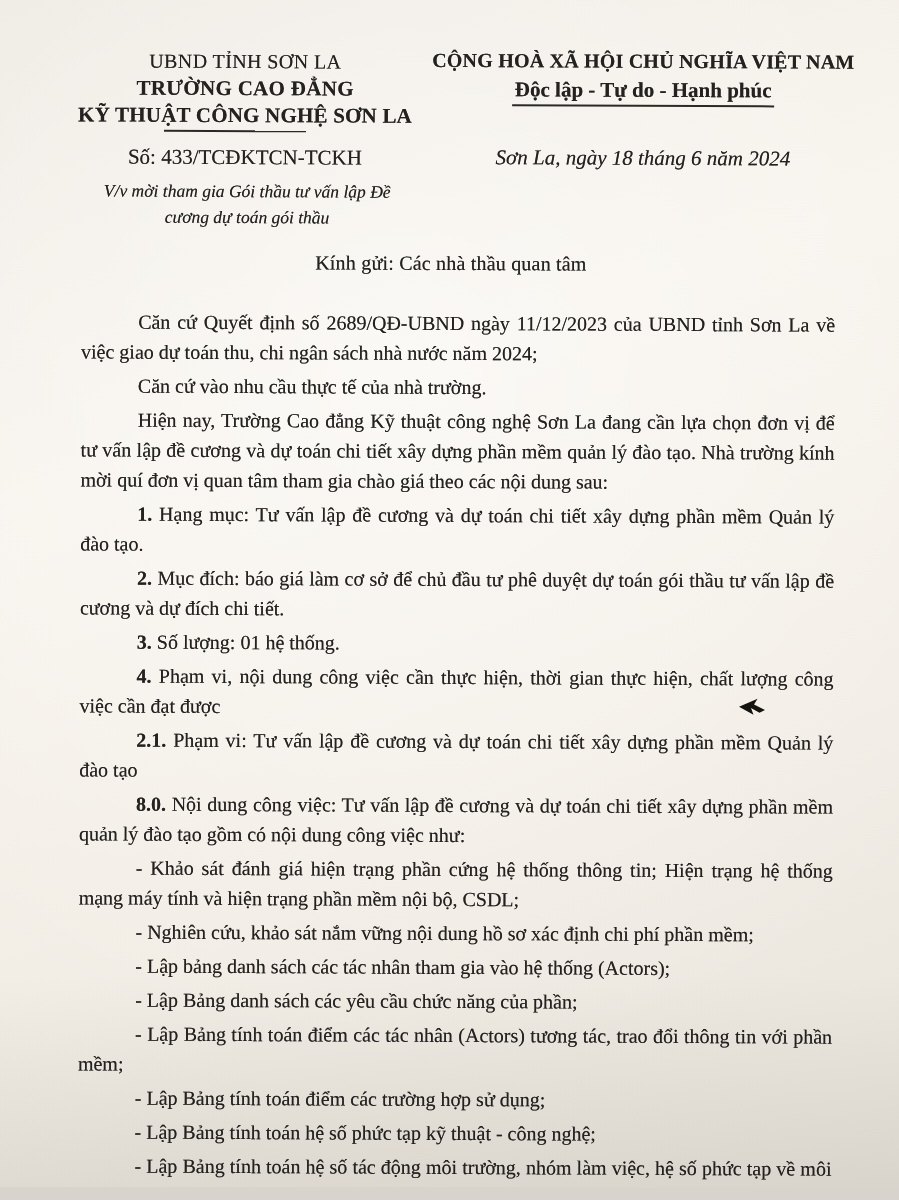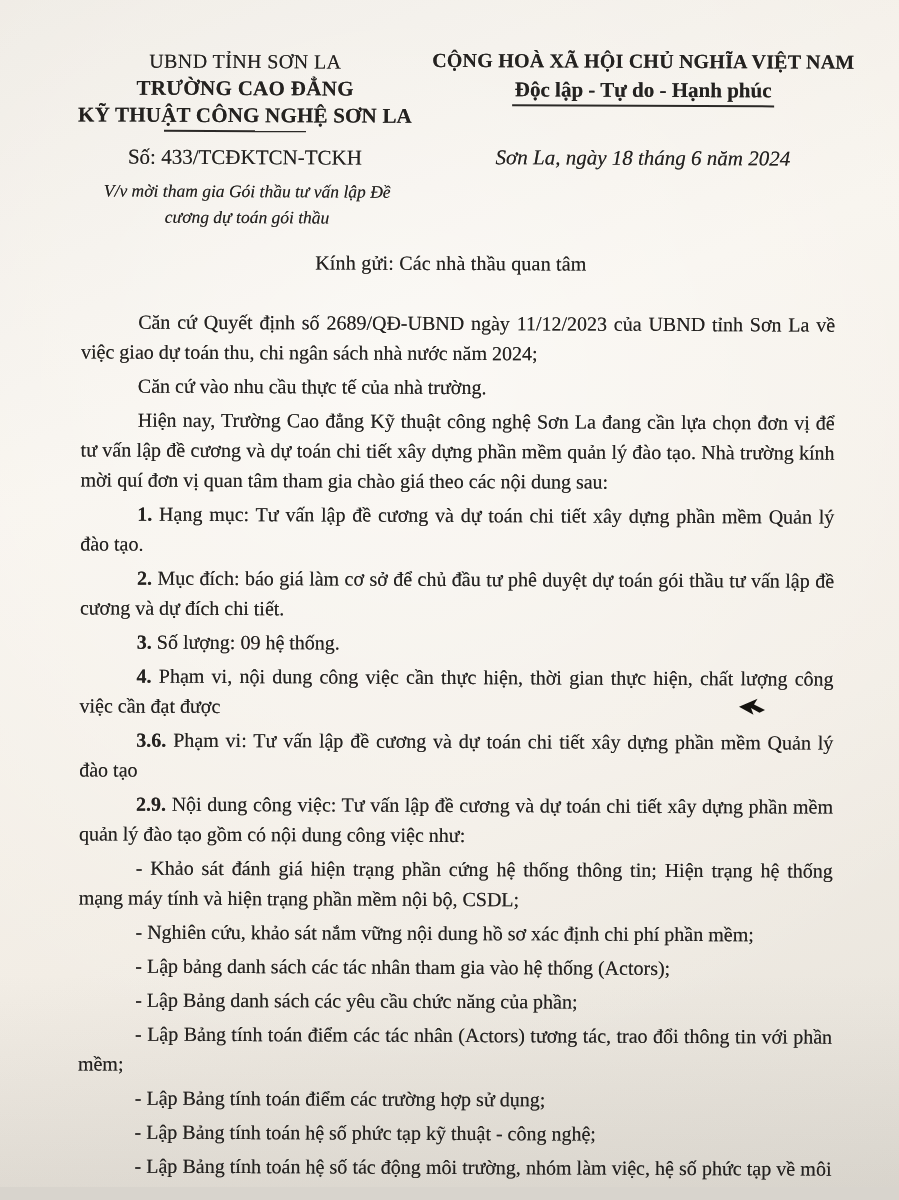--- a/index.html
+++ b/index.html
@@ -155,24 +155,24 @@
     <div class="place-date">Sơn La, ngày 18 tháng 6 năm 2024</div>
 
     <div class="salutation">Kính gửi: Các nhà thầu quan tâm</div>
 
     <div class="body-text">
       <p><b class="lead"></b><span>Căn cứ Quyết định số 2689/QĐ-UBND ngày 11/12/2023 của UBND tỉnh Sơn La về việc giao dự toán thu, chi ngân sách nhà nước năm 2024;</span></p>
       <p><b class="lead"></b><span>Căn cứ vào nhu cầu thực tế của nhà trường.</span></p>
       <p><b class="lead"></b><span>Hiện nay, Trường Cao đẳng Kỹ thuật công nghệ Sơn La đang cần lựa chọn đơn vị để tư vấn lập đề cương và dự toán chi tiết xây dựng phần mềm quản lý đào tạo. Nhà trường kính mời quí đơn vị quan tâm tham gia chào giá theo các nội dung sau:</span></p>
       <p><b class="lead">1.</b><span> Hạng mục: Tư vấn lập đề cương và dự toán chi tiết xây dựng phần mềm Quản lý đào tạo.</span></p>
       <p><b class="lead">2.</b><span> Mục đích: báo giá làm cơ sở để chủ đầu tư phê duyệt dự toán gói thầu tư vấn lập đề cương và dự đích chi tiết.</span></p>
-      <p><b class="lead">3.</b><span> Số lượng: 09 hệ thống.</span></p>
+      <p><b class="lead">3.</b><span> Số lượng: 01 hệ thống.</span></p>
       <p><b class="lead">4.</b><span> Phạm vi, nội dung công việc cần thực hiện, thời gian thực hiện, chất lượng công việc cần đạt được</span></p>
-      <p><b class="lead">3.6.</b><span> Phạm vi: Tư vấn lập đề cương và dự toán chi tiết xây dựng phần mềm Quản lý đào tạo</span></p>
-      <p><b class="lead">2.9.</b><span> Nội dung công việc: Tư vấn lập đề cương và dự toán chi tiết xây dựng phần mềm quản lý đào tạo gồm có nội dung công việc như:</span></p>
+      <p><b class="lead">2.1.</b><span> Phạm vi: Tư vấn lập đề cương và dự toán chi tiết xây dựng phần mềm Quản lý đào tạo</span></p>
+      <p><b class="lead">8.0.</b><span> Nội dung công việc: Tư vấn lập đề cương và dự toán chi tiết xây dựng phần mềm quản lý đào tạo gồm có nội dung công việc như:</span></p>
       <p><b class="lead"></b><span>- Khảo sát đánh giá hiện trạng phần cứng hệ thống thông tin; Hiện trạng hệ thống mạng máy tính và hiện trạng phần mềm nội bộ, CSDL;</span></p>
       <p><b class="lead"></b><span>- Nghiên cứu, khảo sát nắm vững nội dung hồ sơ xác định chi phí phần mềm;</span></p>
       <p><b class="lead"></b><span>- Lập bảng danh sách các tác nhân tham gia vào hệ thống (Actors);</span></p>
       <p><b class="lead"></b><span>- Lập Bảng danh sách các yêu cầu chức năng của phần;</span></p>
       <p><b class="lead"></b><span>- Lập Bảng tính toán điểm các tác nhân (Actors) tương tác, trao đổi thông tin với phần mềm;</span></p>
       <p><b class="lead"></b><span>- Lập Bảng tính toán điểm các trường hợp sử dụng;</span></p>
       <p><b class="lead"></b><span>- Lập Bảng tính toán hệ số phức tạp kỹ thuật - công nghệ;</span></p>
       <p><b class="lead"></b><span>- Lập Bảng tính toán hệ số tác động môi trường, nhóm làm việc, hệ số phức tạp về môi trường;</span></p>
     </div>
 

